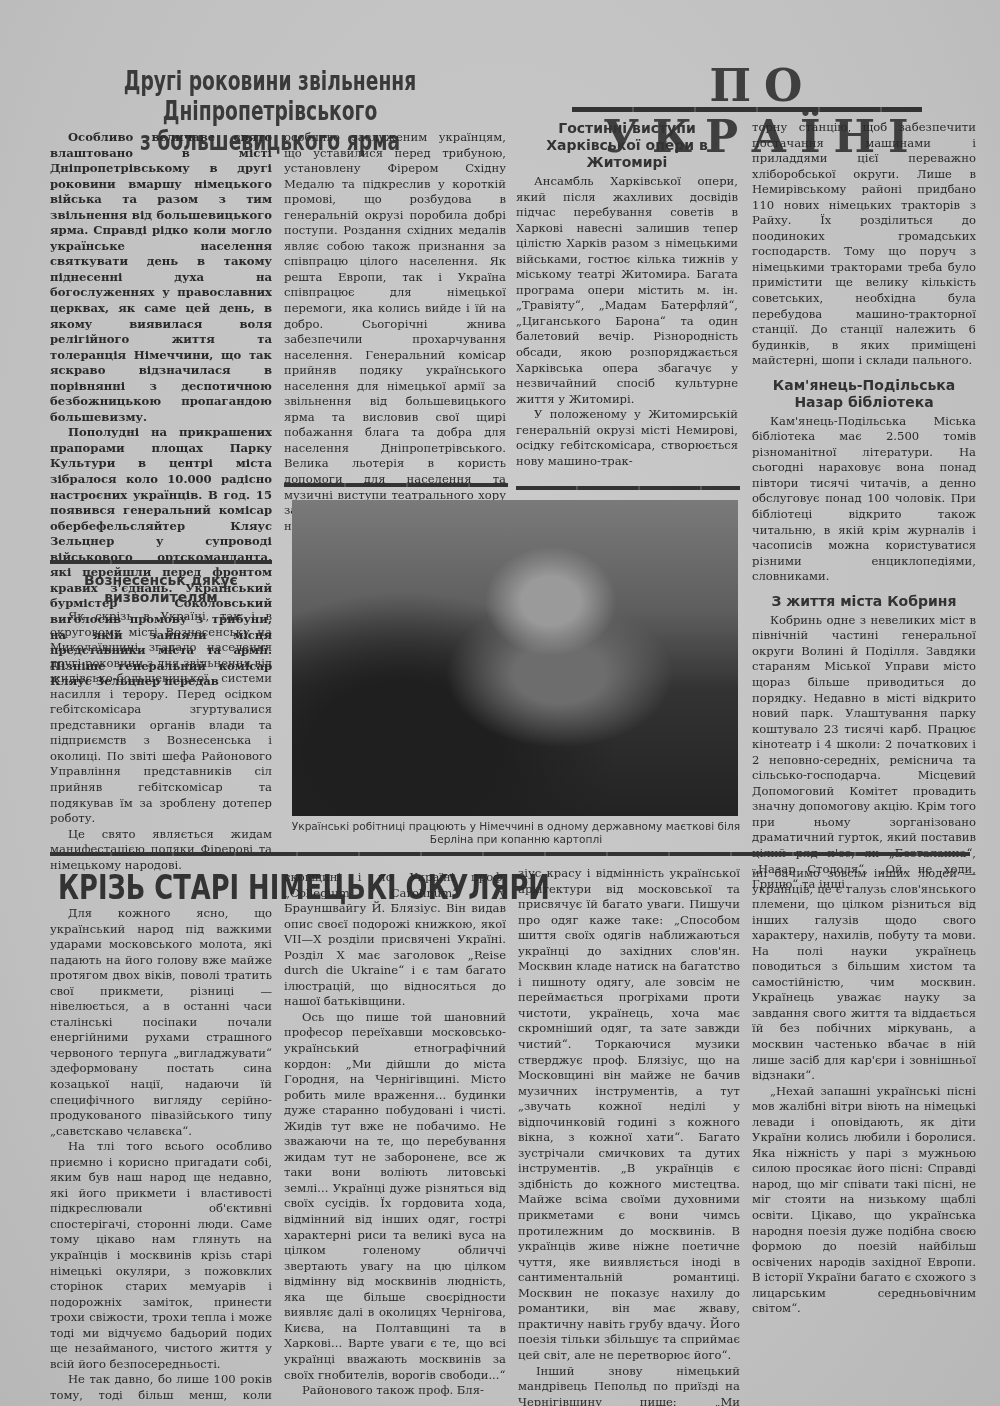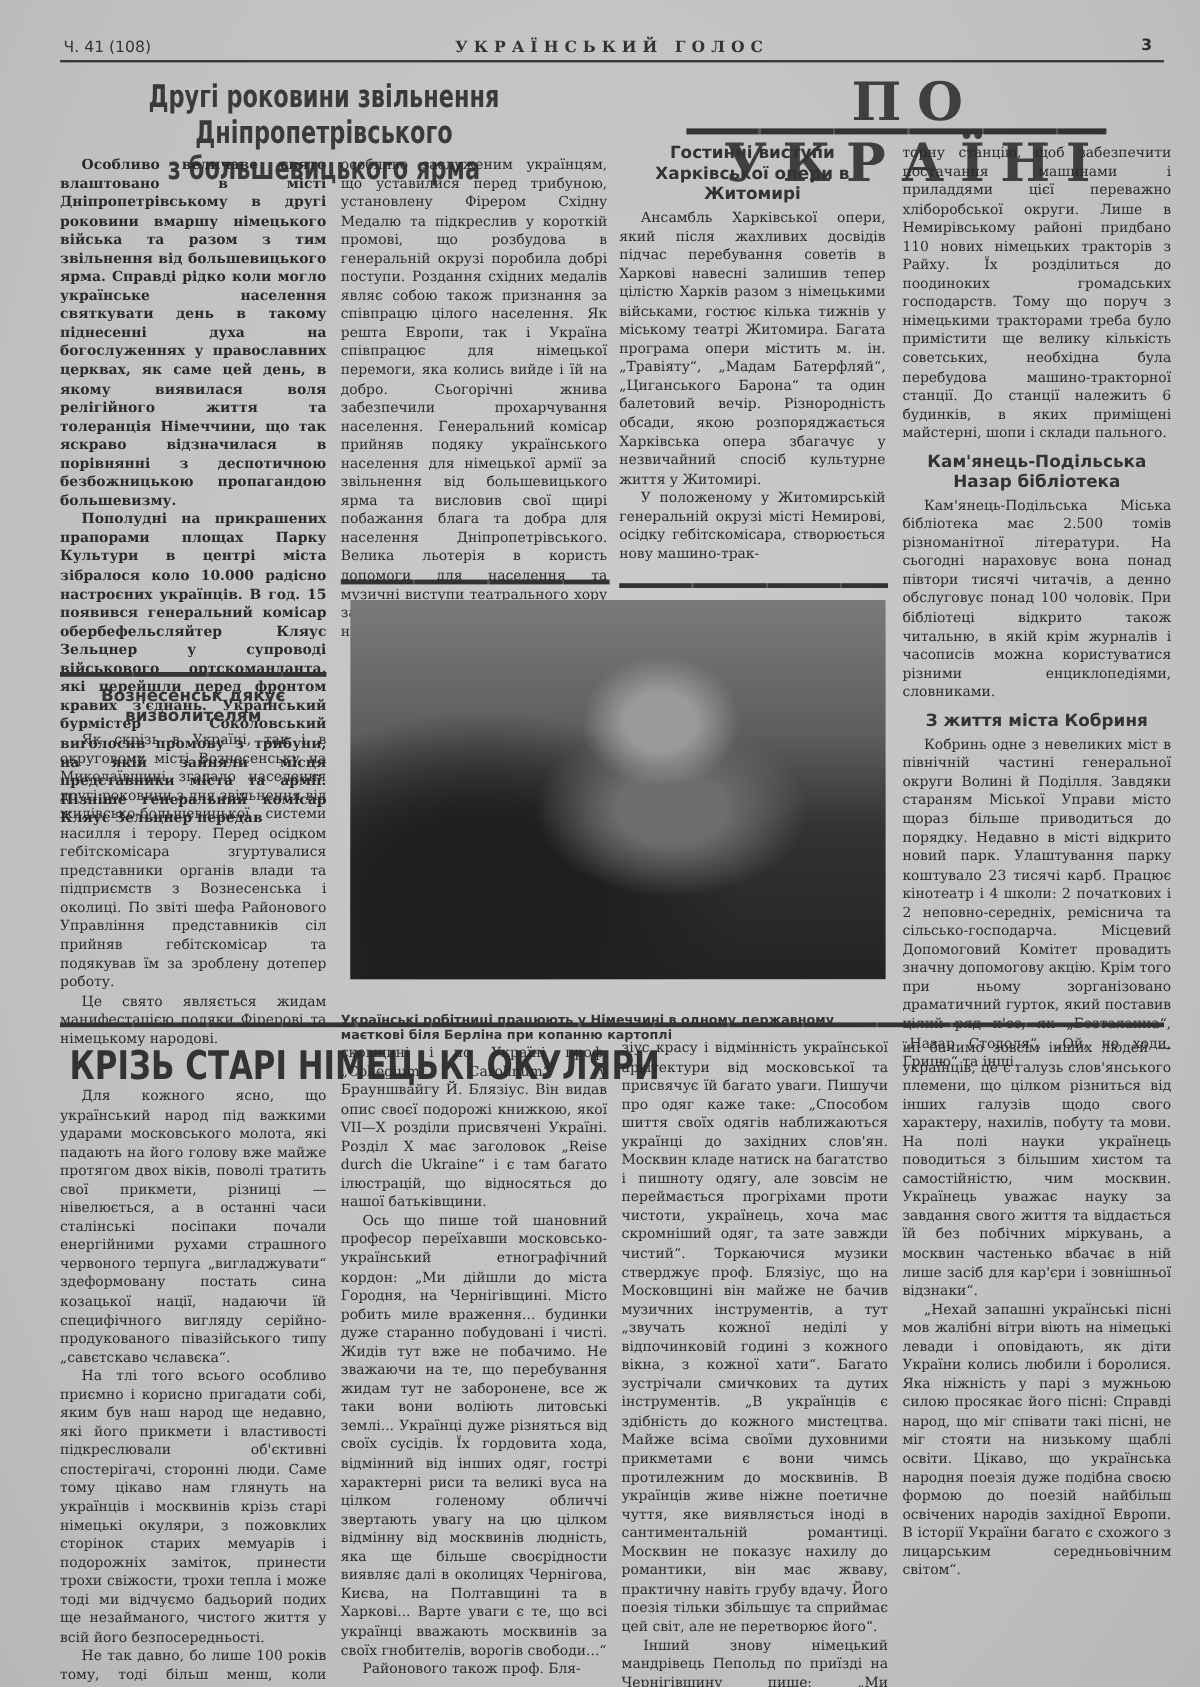--- a/index.html
+++ b/index.html
@@ -19,35 +19,30 @@
   .sub{font-family:"DejaVu Sans",sans-serif;font-weight:bold;text-align:center;font-size:14px;line-height:17px;margin:4px 0 3px 0;color:#333;}
   .rule{position:absolute;height:4px;background:repeating-linear-gradient(90deg,#333 0 60px,#555 60px 62px);}
   .big-po{position:absolute;left:570px;top:60px;width:385px;text-align:center;font-family:"DejaVu Serif",serif;
           font-weight:bold;font-size:44px;letter-spacing:13px;color:#3f3f3f;}
   .photo{position:absolute;left:292px;top:500px;width:446px;height:316px;
          background:
           radial-gradient(ellipse at 58% 32%, #9a9a9a 0 8%, transparent 18%),
           radial-gradient(ellipse at 60% 55%, #6d6d6d 0 12%, transparent 30%),
           radial-gradient(ellipse at 25% 80%, #1f1f1f 0 20%, transparent 45%),
           linear-gradient(180deg,#7a7a7a 0%,#5e5e5e 35%,#333 60%,#232323 100%);}
-  .caption{position:absolute;left:284px;top:820px;width:464px;text-align:left;font-family:"DejaVu Sans",sans-serif;
-           font-weight:bold;font-size:10.6px;line-height:13px;color:#333;margin-top:24px;}
+  .caption{position:absolute;left:284px;top:820px;width:464px;text-align:center;font-family:"DejaVu Sans",sans-serif;
+           font-weight:normal;font-size:10.6px;line-height:13px;color:#333;}
   .big-hd{position:absolute;left:58px;top:868px;width:440px;text-align:center;font-family:"DejaVu Sans",sans-serif;
           font-weight:bold;font-size:33px;color:#333;transform:scaleX(0.78);transform-origin:left;white-space:nowrap;}
 </style>
 </head>
 <body>
 
 <div class="page">
 
-  <div class="hdr">
-    <span class="issue">Ч. 41 (108)</span>
-    <span class="title">УКРАЇНСЬКИЙ ГОЛОС</span>
-    <span class="pgnum">3</span>
-  </div>
 
   <div class="h-cond" style="left:20px;top:66px;width:500px;font-size:26px;line-height:30px;">
     <div>Другі роковини звільнення Дніпропетрівського</div>
     <div>з большевицького ярма</div>
   </div>
 
   <div class="col" style="left:50px;top:130px;width:222px;font-weight:bold;">
     <p>Особливо величаве свято влаштовано в місті Дніпропетрівському в другі роковини вмаршу німецького війська та разом з тим звільнення від большевицького ярма. Справді рідко коли могло українське населення святкувати день в такому піднесенні духа на богослуженнях у православних церквах, як саме цей день, в якому виявилася воля релігійного життя та толеранція Німеччини, що так яскраво відзначилася в порівнянні з деспотичною безбожницькою пропагандою большевизму.</p>
     <p>Пополудні на прикрашених прапорами площах Парку Культури в центрі міста зібралося коло 10.000 радісно настроєних українців. В год. 15 появився генеральний комісар обербефельсляйтер Кляус Зельцнер у супроводі військового ортскомандантa, які перейшли перед фронтом кравих з'єднань. Український бурмістер Соколовський виголосив промову з трибуни, на якій зайняли місця представники міста та армії. Пізніше генеральний комісар Кляус Зельцнер передав</p>
   </div>

